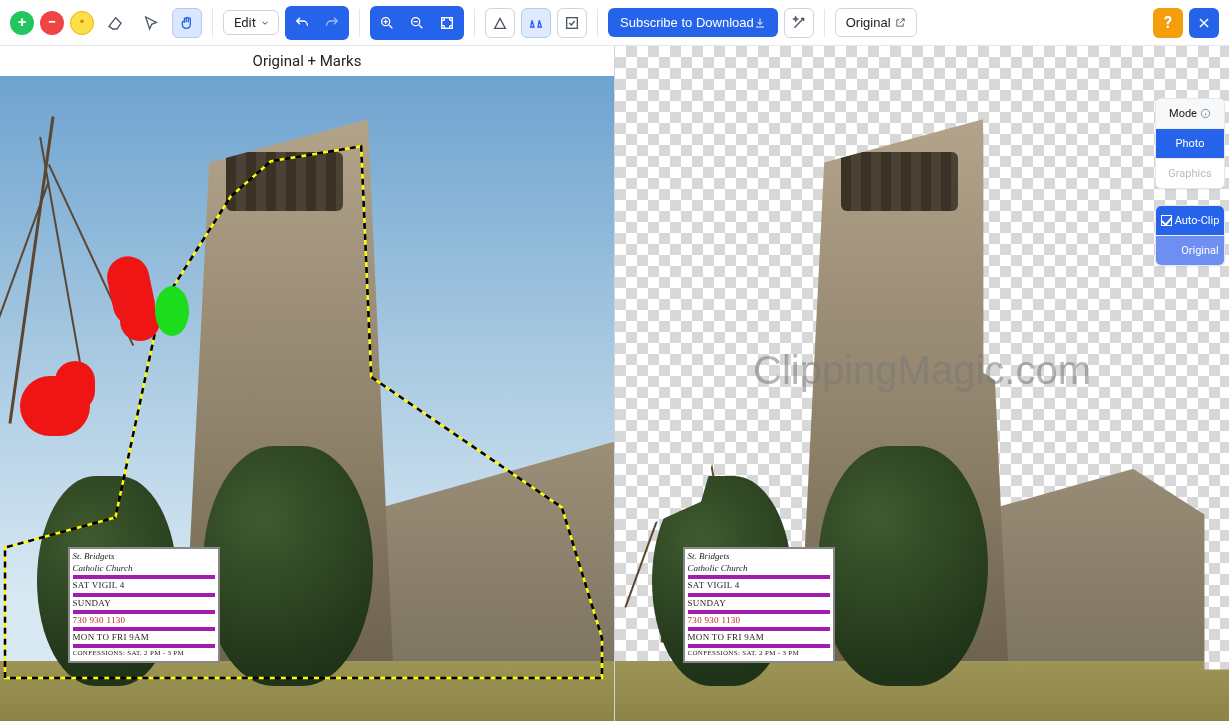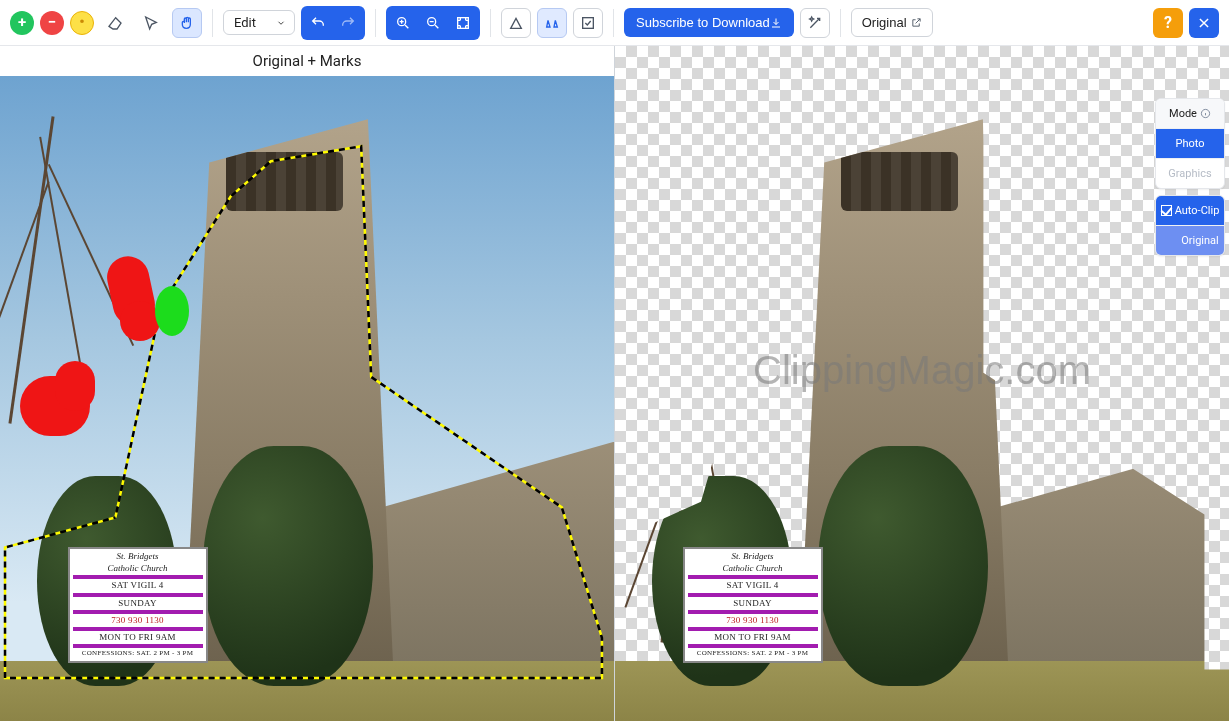--- a/index.html
+++ b/index.html
@@ -7,21 +7,21 @@
   
   
   .toolbar { display:flex; align-items:center; gap:6px; padding:6px 10px; background:#fff; border-bottom:1px solid #e5e7eb; height:46px;}
   .sep { width:1px; height:28px; background:#e1e4e8; margin:0 4px;}
   .ico-btn { width:30px; height:30px; border-radius:6px; display:flex; align-items:center; justify-content:center; cursor:pointer; background:#fff; border:1px solid transparent;}
   .ico-btn svg{width:16px;height:16px;}
   .circle {width:24px;height:24px;border-radius:50%;display:flex;align-items:center;justify-content:center;font-weight:bold;color:#fff;font-size:15px;line-height:1;cursor:pointer;}
   .green{background:#22c55e;}
   .red{background:#ef4444;}
   .yellow{background:#fde047;color:#ca8a04;border:1px solid #eab308;}
-  .edit-pill{display:flex;align-items:center;gap:20px;border:1px solid #d0d4da;border-radius:6px;padding:4px 8px 4px 10px;font-size:13px;color:#222;background:#fff;cursor:pointer;}
+  .edit-pill{display:flex;align-items:center;gap:4px;border:1px solid #d0d4da;border-radius:6px;padding:4px 8px 4px 10px;font-size:13px;color:#222;background:#fff;cursor:pointer;}
   .blue-group{display:flex;align-items:center;gap:0;background:#2563eb;border-radius:6px;padding:2px;}
   .blue-group .ico-btn{background:transparent;border:none;color:#fff;}
   .blue-group .ico-btn svg{stroke:#fff;fill:none;}
   .outline-btn{border:1px solid #d0d4da;}
   .active-blue{background:#e0eaff;border:1px solid #b6c9f2;}
   .subscribe{background:#2563eb;color:#fff;border:none;border-radius:6px;padding:7px 12px;font-size:13px;display:flex;align-items:center;gap:0;cursor:pointer;}
   .pricing{background:#fff;border:1px solid #d0d4da;border-radius:6px;padding:6px 10px;font-size:13px;display:flex;align-items:center;gap:4px;cursor:pointer;color:#222;}
   .spacer{flex:1;}
   .help-btn{width:30px;height:30px;border-radius:6px;background:#f59e0b;color:#fff;display:flex;align-items:center;justify-content:center;font-weight:bold;font-size:16px;cursor:pointer;}
   .close-btn{width:30px;height:30px;border-radius:6px;background:#2563eb;color:#fff;display:flex;align-items:center;justify-content:center;cursor:pointer;}
@@ -50,35 +50,35 @@
   .bush{position:absolute;bottom:35px;border-radius:50%/60%;background:radial-gradient(circle at 35% 30%,#3f5a2f,#1f3318 80%);}
   .bush.a{left:6%;width:140px;height:210px;}
   .bush.b{left:33%;width:170px;height:240px;}
   .tree{position:absolute;left:0;top:6%;width:34%;height:58%;}
   .tree span{position:absolute;background:#5b4633;}
   .tree .t1{left:30px;top:0;width:3px;height:310px;transform:rotate(8deg);}
   .tree .t2{left:60px;top:20px;width:2px;height:240px;transform:rotate(-10deg);}
   .tree .t3{left:10px;top:60px;width:2px;height:220px;transform:rotate(20deg);}
   .tree .t4{left:90px;top:40px;width:2px;height:200px;transform:rotate(-25deg);}
   
-  .sign{position:absolute;left:11%;bottom:58px;width:140px;background:#fff;border:2px solid #888;font-family:Georgia,serif;text-align:center;font-size:10px;line-height:1.25;padding:2px 3px;color:#222;}
+  .sign{position:absolute;left:11%;bottom:58px;width:152px;background:#fff;border:2px solid #888;font-family:Georgia,serif;text-align:left;font-size:10px;line-height:1.25;padding:2px 3px;color:#222;}
   .sign .title{font-style:italic;font-size:9px;margin-bottom:1px;}
   .sign .row{border-top:4px solid #a21caf;padding:1px 0;font-size:9px;letter-spacing:0.3px;white-space:nowrap;overflow:hidden;}
   .sign .times{color:#b91c1c;}
   
   
   .mark-red{position:absolute;background:#ef1515;border-radius:40px;}
   .mark-green{position:absolute;background:#1cdc1c;border-radius:50%;}
   .dashed-path{position:absolute;inset:0;pointer-events:none;}
   
   
   .watermark{position:absolute;top:48%;left:50%;transform:translate(-50%,-50%);font-size:40px;font-weight:500;color:rgba(120,120,120,0.55);white-space:nowrap;font-family:Arial,sans-serif;z-index:4;}
   
   
-  .sidepanel{position:absolute;top:46px;right:0;width:78px;display:flex;flex-direction:column;gap:6px;padding:6px 4px;z-index:10;}
+  .sidepanel{position:absolute;top:46px;right:0;width:78px;display:flex;flex-direction:column;gap:16px;padding:6px 4px;z-index:10;}
   .sp-card{background:#fff;border-radius:6px;border:1px solid #e5e7eb;box-shadow:0 1px 2px rgba(0,0,0,0.06);display:flex;flex-direction:column;overflow:hidden;}
   .sp-row{padding:8px 4px;font-size:11px;text-align:center;cursor:pointer;border-bottom:1px solid #eef0f3;}
   .sp-row:last-child{border-bottom:none;}
   .sp-active{background:#2563eb;color:#fff;}
   .sp-muted{color:#b6bcc6;}
   .sp-head{background:#f7f8fa;color:#222;font-size:11px;display:flex;align-items:center;justify-content:center;gap:3px;}
   .sp-light{background:#6d8ff2;color:#fff;padding-left:24px;}
   .sp-check{display:inline-block;width:11px;height:11px;border:1.5px solid #fff;margin-right:3px;position:relative;}
   .sp-check::after{content:"";position:absolute;left:1px;top:-1px;width:5px;height:8px;border-right:2px solid #fff;border-bottom:2px solid #fff;transform:rotate(40deg);}
   

